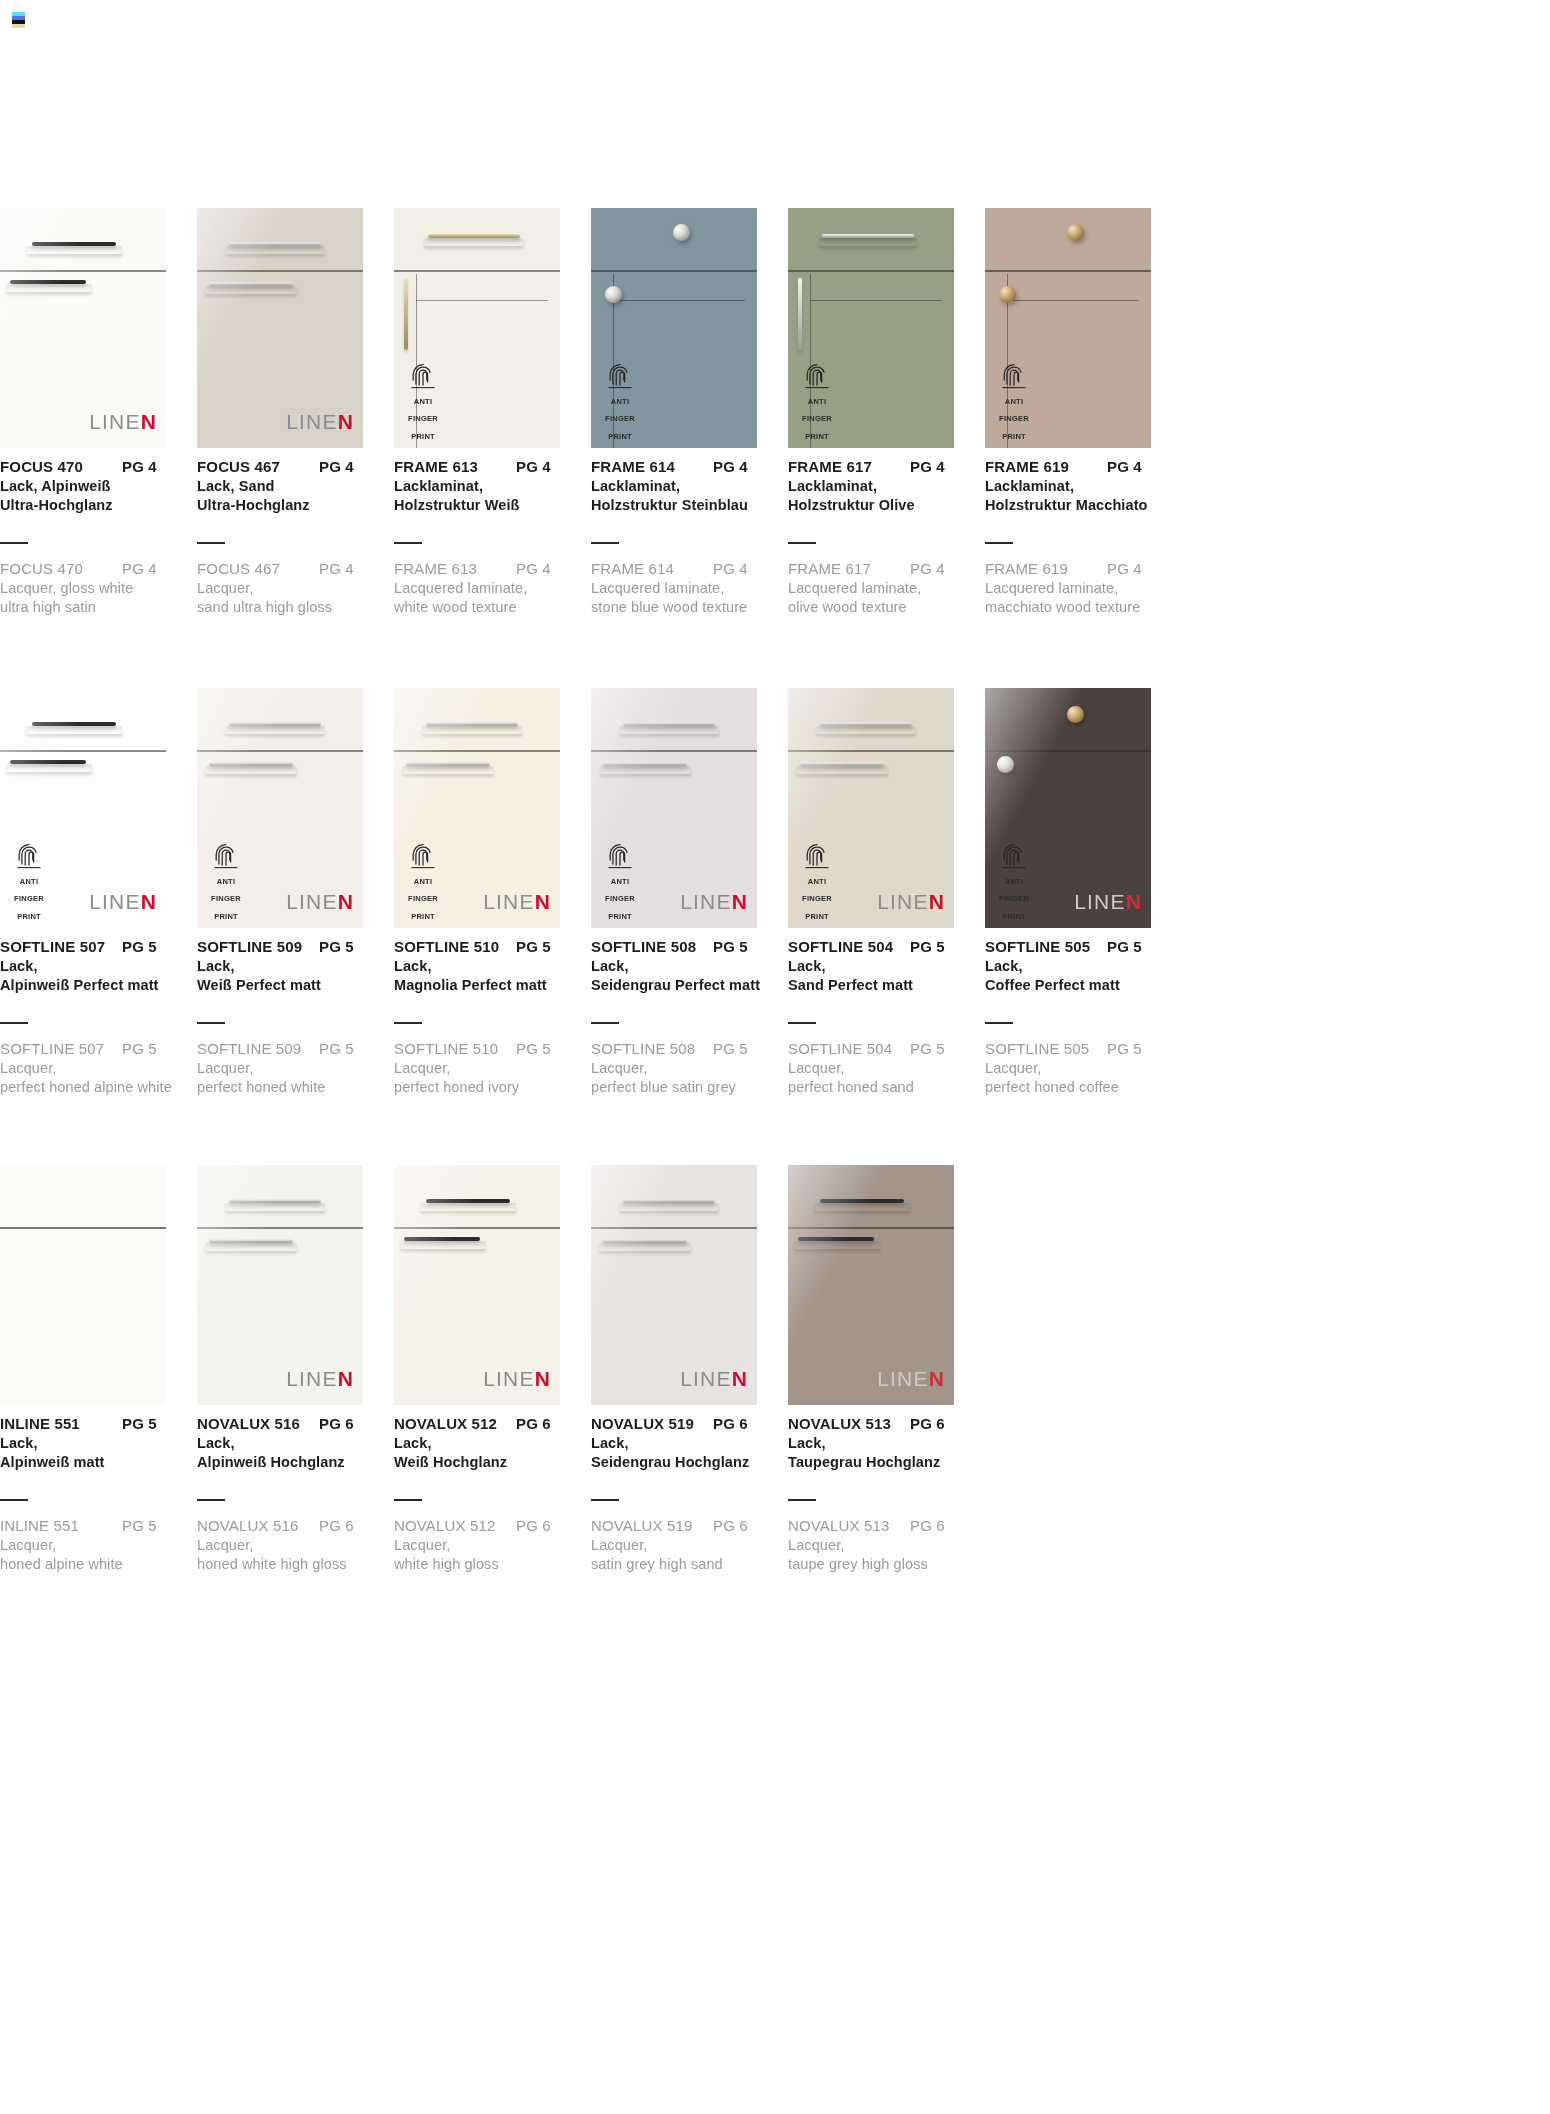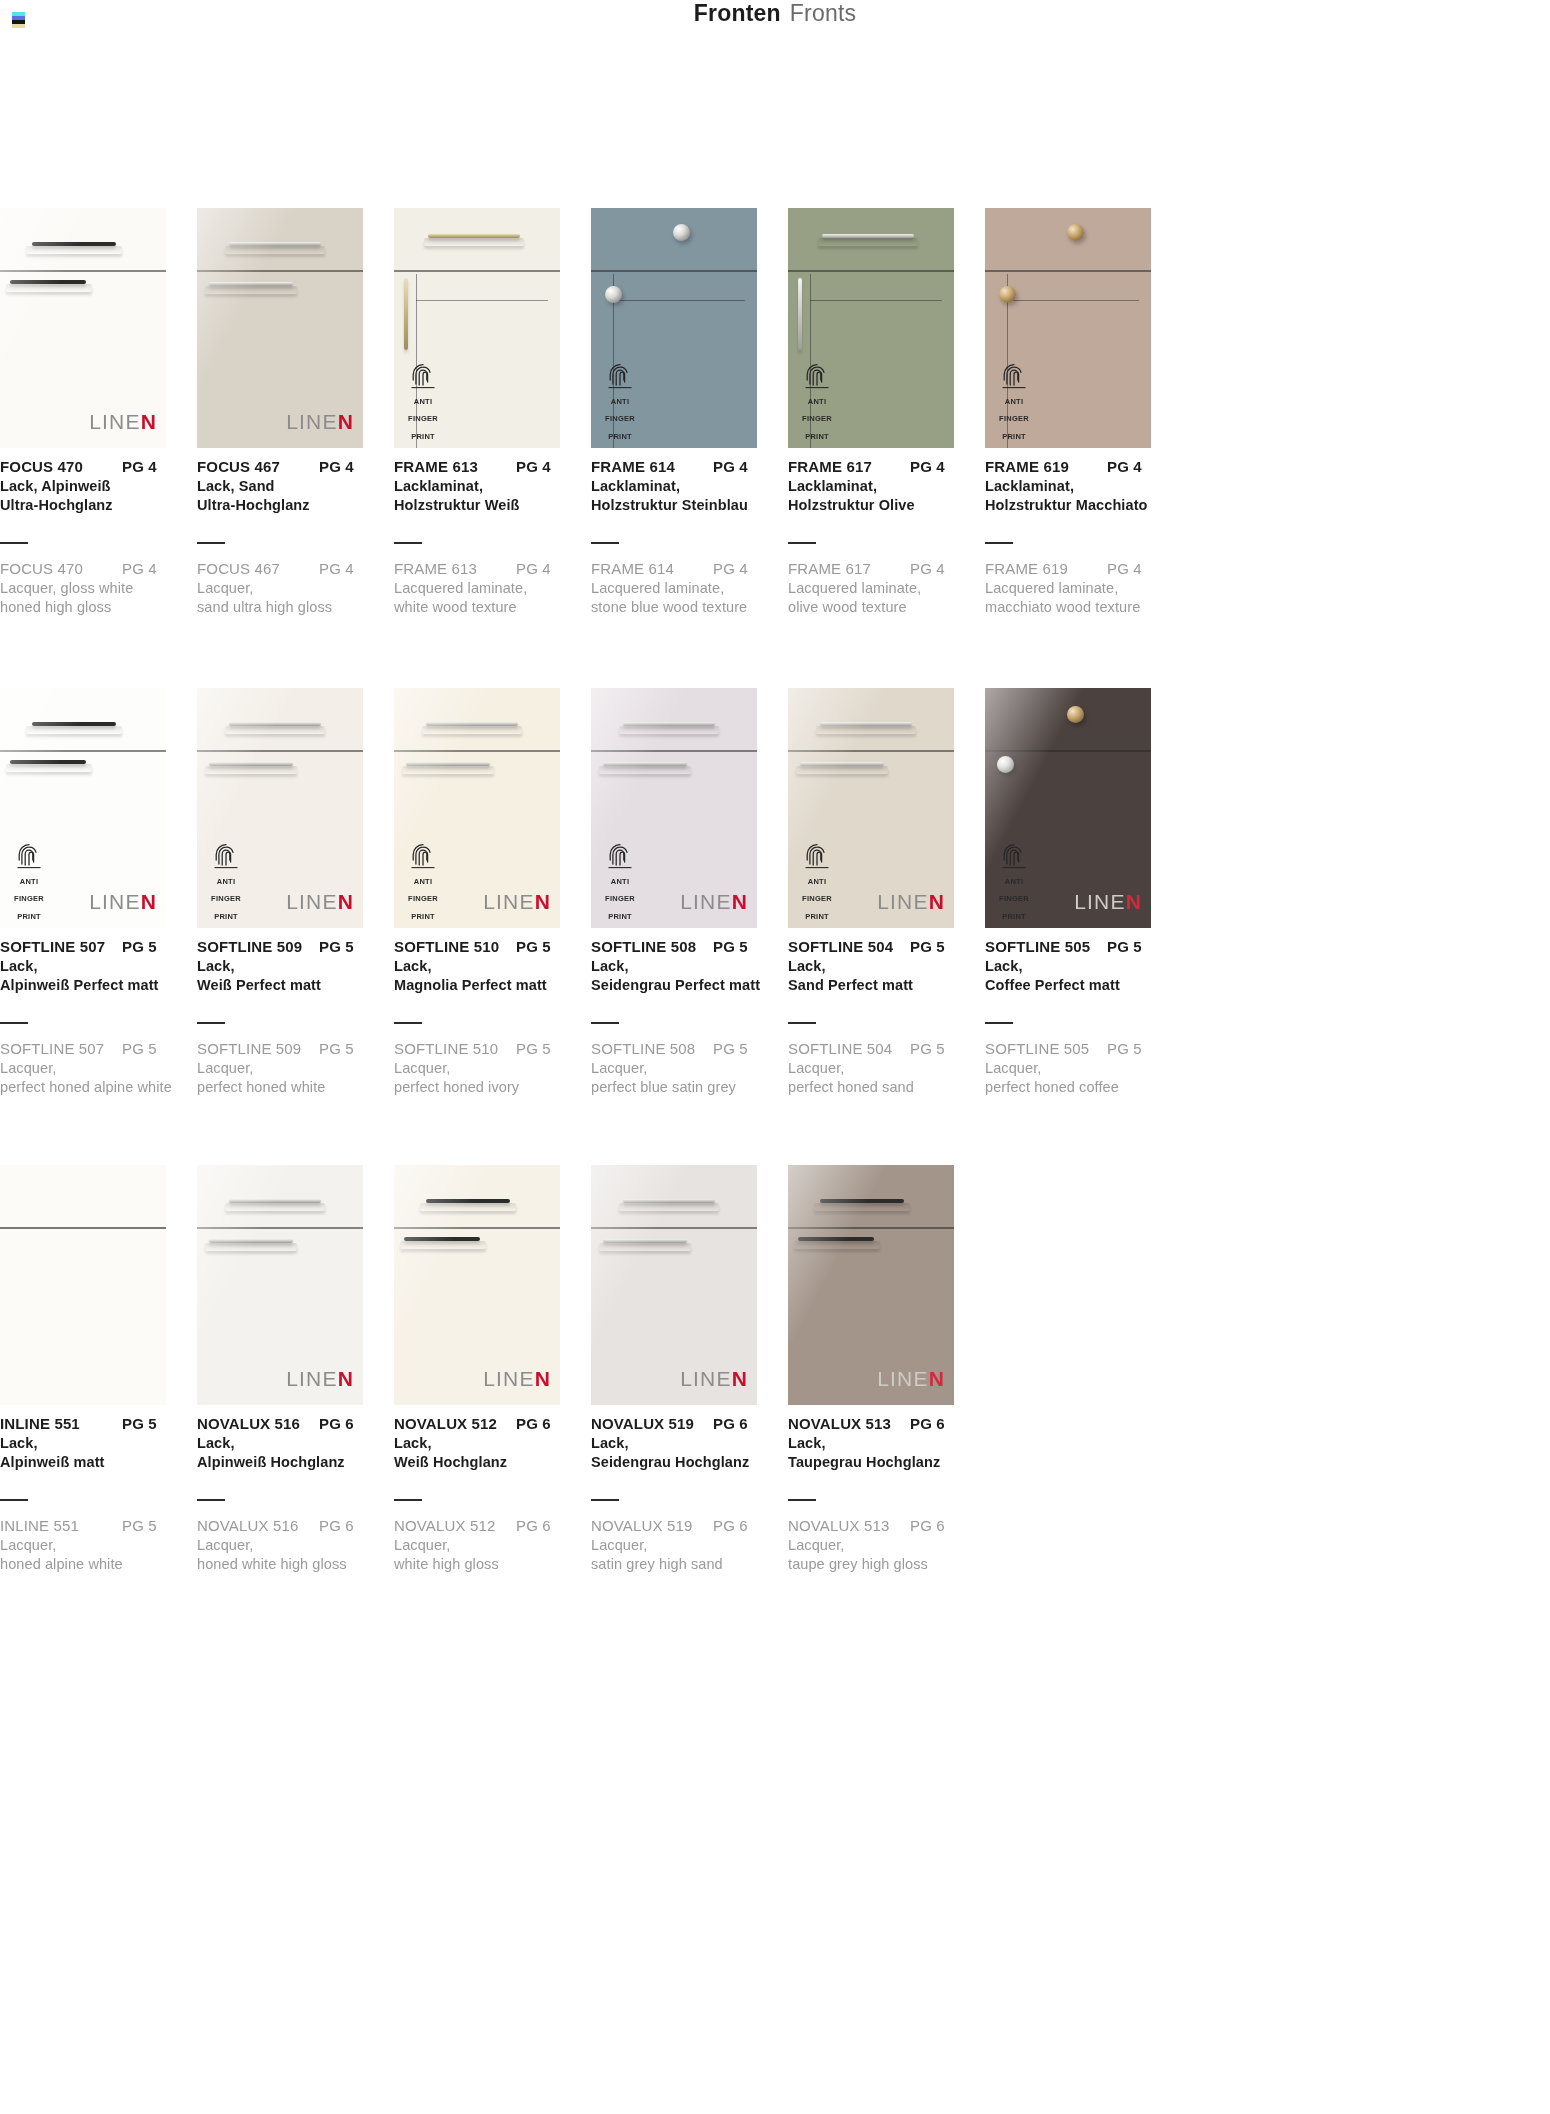--- a/index.html
+++ b/index.html
@@ -207,23 +207,20 @@
 </head>
 <body>
 
 <div class="page-header">
   <div class="brand-mark">
     <i class="s1"></i>
       <i class="s2"></i>
       <i class="s3"></i>
       <i class="s4"></i>
   </div>
-  <div class="header-title">
-    <span class="de">Fronten</span><span class="en">Fronts</span>
-  </div>
 </div>
 
 <div class="grid" id="grid">
     <div class="row r1">
       <div class="cell" style="left:0px;">
       <div class="sample">
           <div class="body" style="background:#fbfaf7"></div>
           <div class="drawer-seam" style="top:62px;"></div>
           <div class="handle dark" style="left:32px;top:34px;width:84px;"></div>
             <div class="handle shadow-plate" style="left:26px;top:38px;width:96px;"></div>
@@ -240,21 +237,21 @@
       <div class="l2">Lack, Alpinweiß</div>
       <div class="l3">Ultra-Hochglanz</div>
     </div>
       <div class="label-block en" style="top:334px;">
       <div class="rule"></div>
       <div class="line1">
         <span class="code">FOCUS 470</span>
         <span class="pg">PG 4</span>
       </div>
       <div class="l2">Lacquer, gloss white</div>
-      <div class="l3">honed high gloss</div>
+      <div class="l3">ultra high satin</div>
     </div>
     </div>
       <div class="cell" style="left:197px;">
       <div class="sample">
           <div class="body" style="background:#d9d2c7"></div>
           <div class="drawer-seam" style="top:62px;"></div>
           <div class="handle steel" style="left:32px;top:34px;width:92px;"></div>
             <div class="handle shadow-plate" style="left:28px;top:38px;width:100px;"></div>
             <div class="handle steel" style="left:12px;top:74px;width:84px;"></div>
             <div class="handle shadow-plate" style="left:8px;top:78px;width:92px;"></div>

